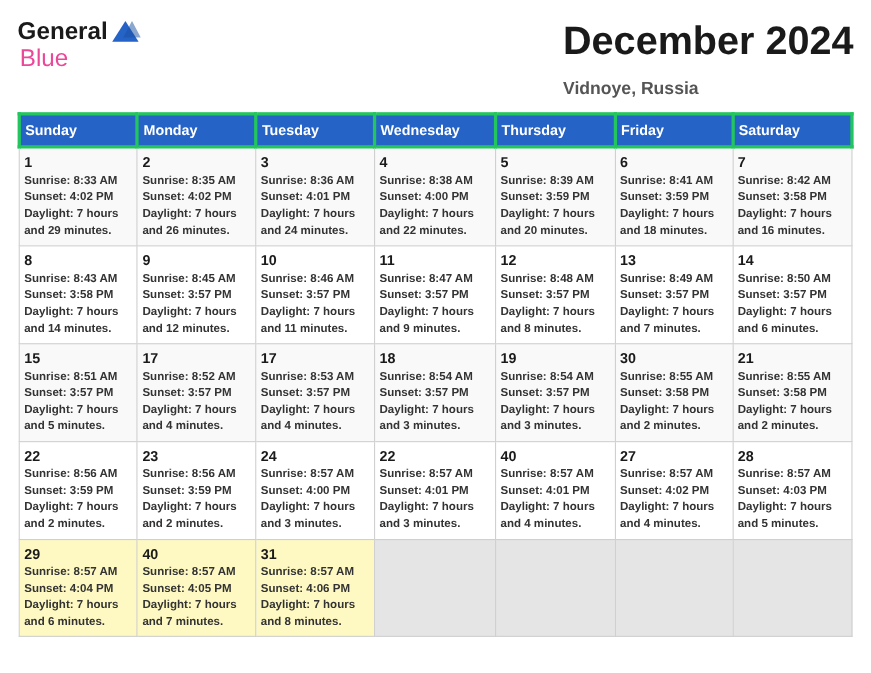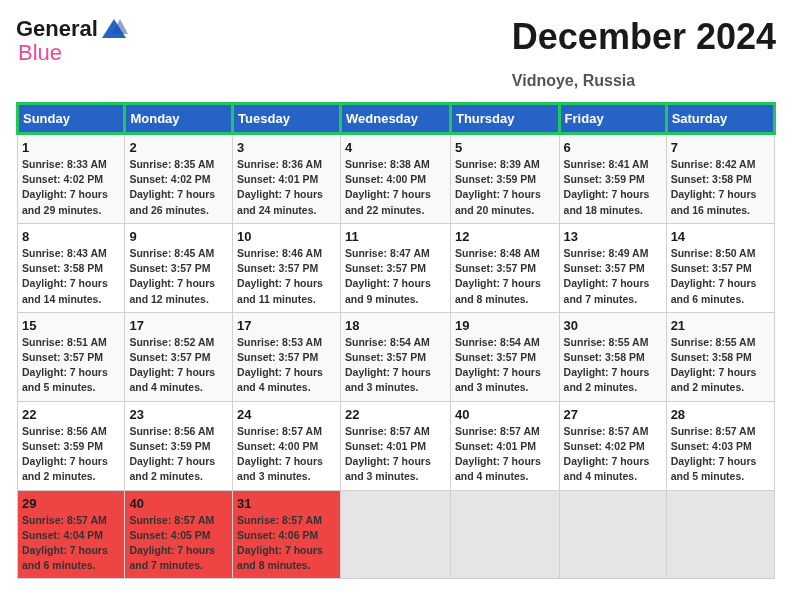--- a/index.html
+++ b/index.html
@@ -83,21 +83,21 @@
     .day-info {
       color: #333;
       line-height: 1.45;
       font-size: 10.5px;
       font-weight: bold;
     }
     .empty-cell {
       background: #f0f0f0 !important;
     }
     .calendar tbody tr:last-child td {
-      background: #ef4444;
+      background: #fef9c3;
     }
     .calendar tbody tr:last-child td.empty-cell {
       background: #e5e5e5 !important;
     }
   </style>
 </head>
 <body>
 
 <div class="header-area">
   <div class="logo">

